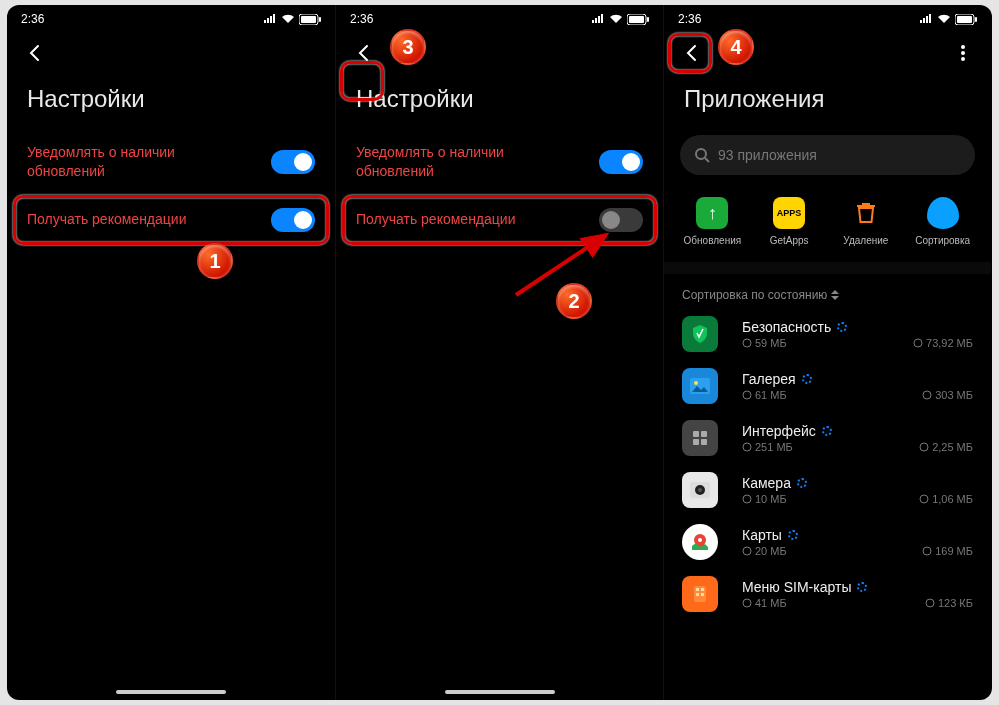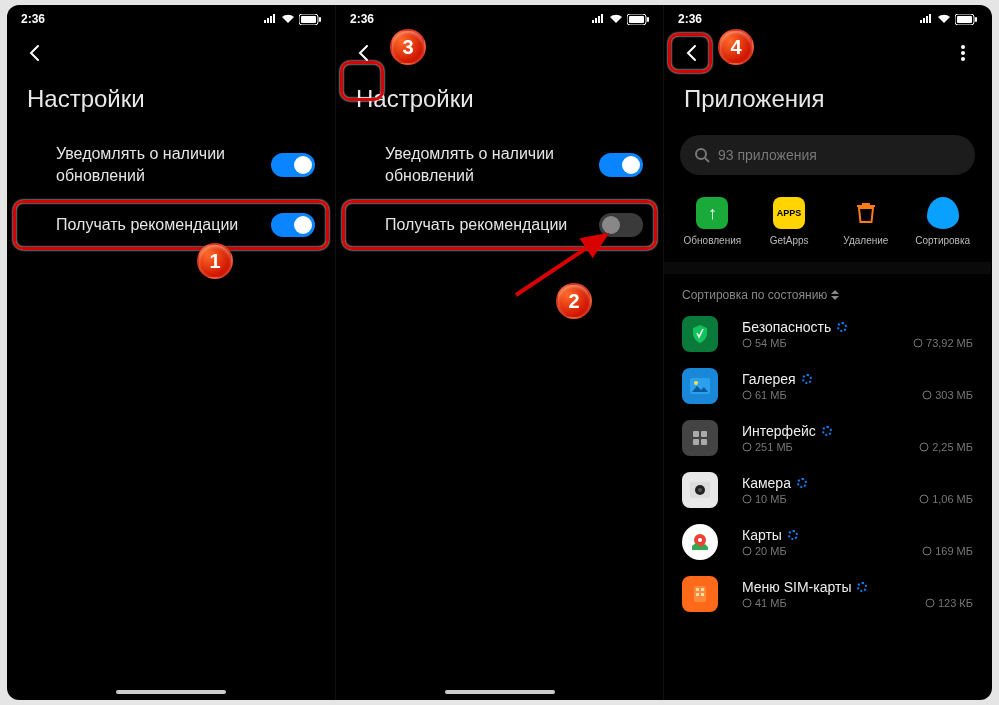--- a/index.html
+++ b/index.html
@@ -29,21 +29,21 @@
     border-left: 1px solid #111;
   }
   .pane:first-child { border-left: none; }
   .statusbar {
     height: 28px;
     display: flex;
     align-items: center;
     justify-content: space-between;
     padding: 0 14px;
     font-size: 12px;
-    font-weight: 700;
+    font-weight: 400;
   }
   .status-icons { display: flex; align-items: center; gap: 4px; }
   .sig, .wifi, .batt { display: inline-block; }
   .sig svg, .wifi svg, .batt svg { display: block; }
   .header {
     height: 40px;
     display: flex;
     align-items: center;
     padding: 0 8px;
     position: relative;
@@ -67,25 +67,24 @@
   }
   .row {
     display: flex;
     align-items: center;
     justify-content: space-between;
     padding: 12px 20px;
     min-height: 54px;
     position: relative;
   }
   .row-label {
-    font-size: 16px;
-    color: #e5e5e5;
+    font-size: 14px;
+    color: #ef4444;
     line-height: 1.35;
     max-width: 200px;
-    margin-left: 29px;
   }
   .toggle {
     width: 44px; height: 24px;
     border-radius: 12px;
     position: relative;
     cursor: pointer;
   }
   .toggle.on { background: #0a84ff; }
   .toggle.off { background: #3a3a3a; }
   .knob {
@@ -400,21 +399,21 @@
       <div class="app-info">
         <div class="app-name">
             <span>Безопасность</span>
             <span class="spin"></span>
           </div>
         <div class="app-sizes">
             <span>
               <svg class="gearmini">
                 <circle cx="5" cy="5" r="4" fill="none" stroke="#777"></circle>
               </svg>
-              <span>54 МБ</span>
+              <span>59 МБ</span>
             </span>
             <span>
               <svg class="gearmini">
                 <circle cx="5" cy="5" r="4" fill="none" stroke="#777"></circle>
               </svg>
               <span>73,92 МБ</span>
             </span>
           </div>
       </div>
     </div>

